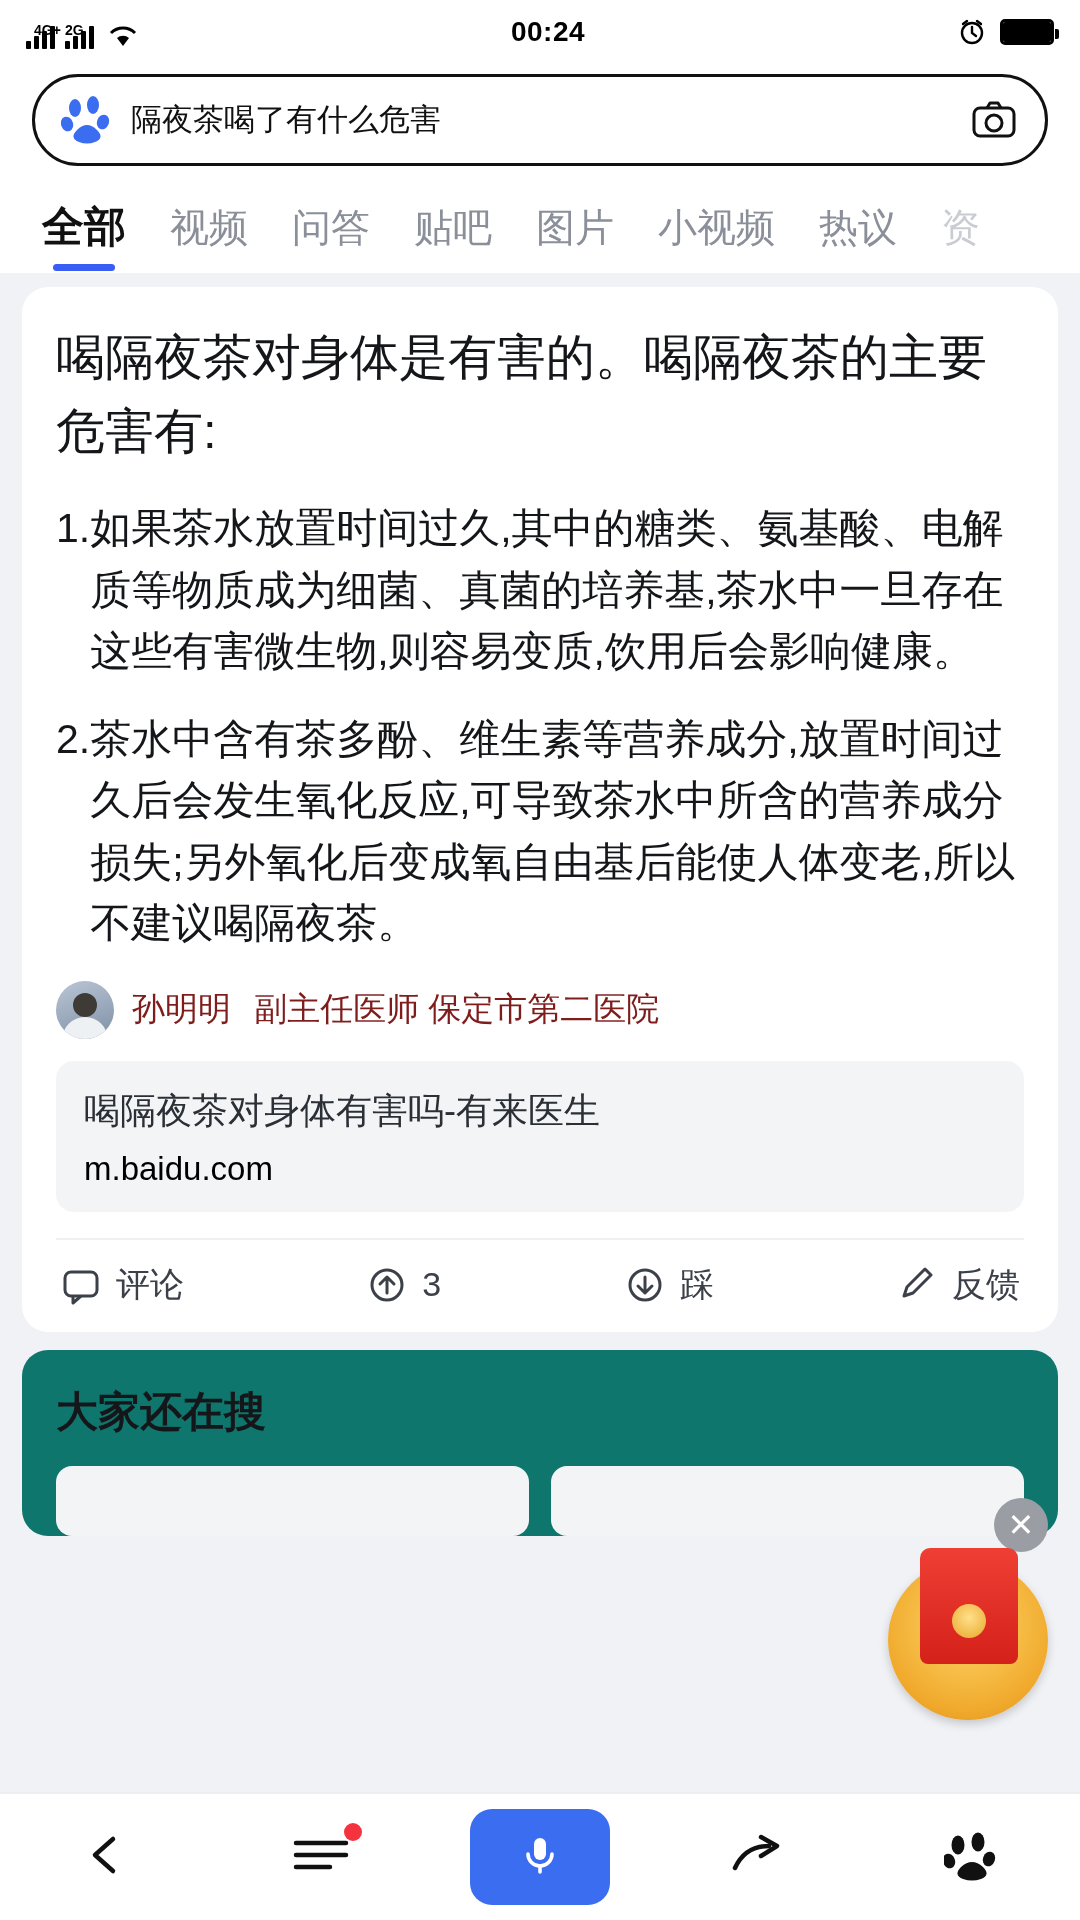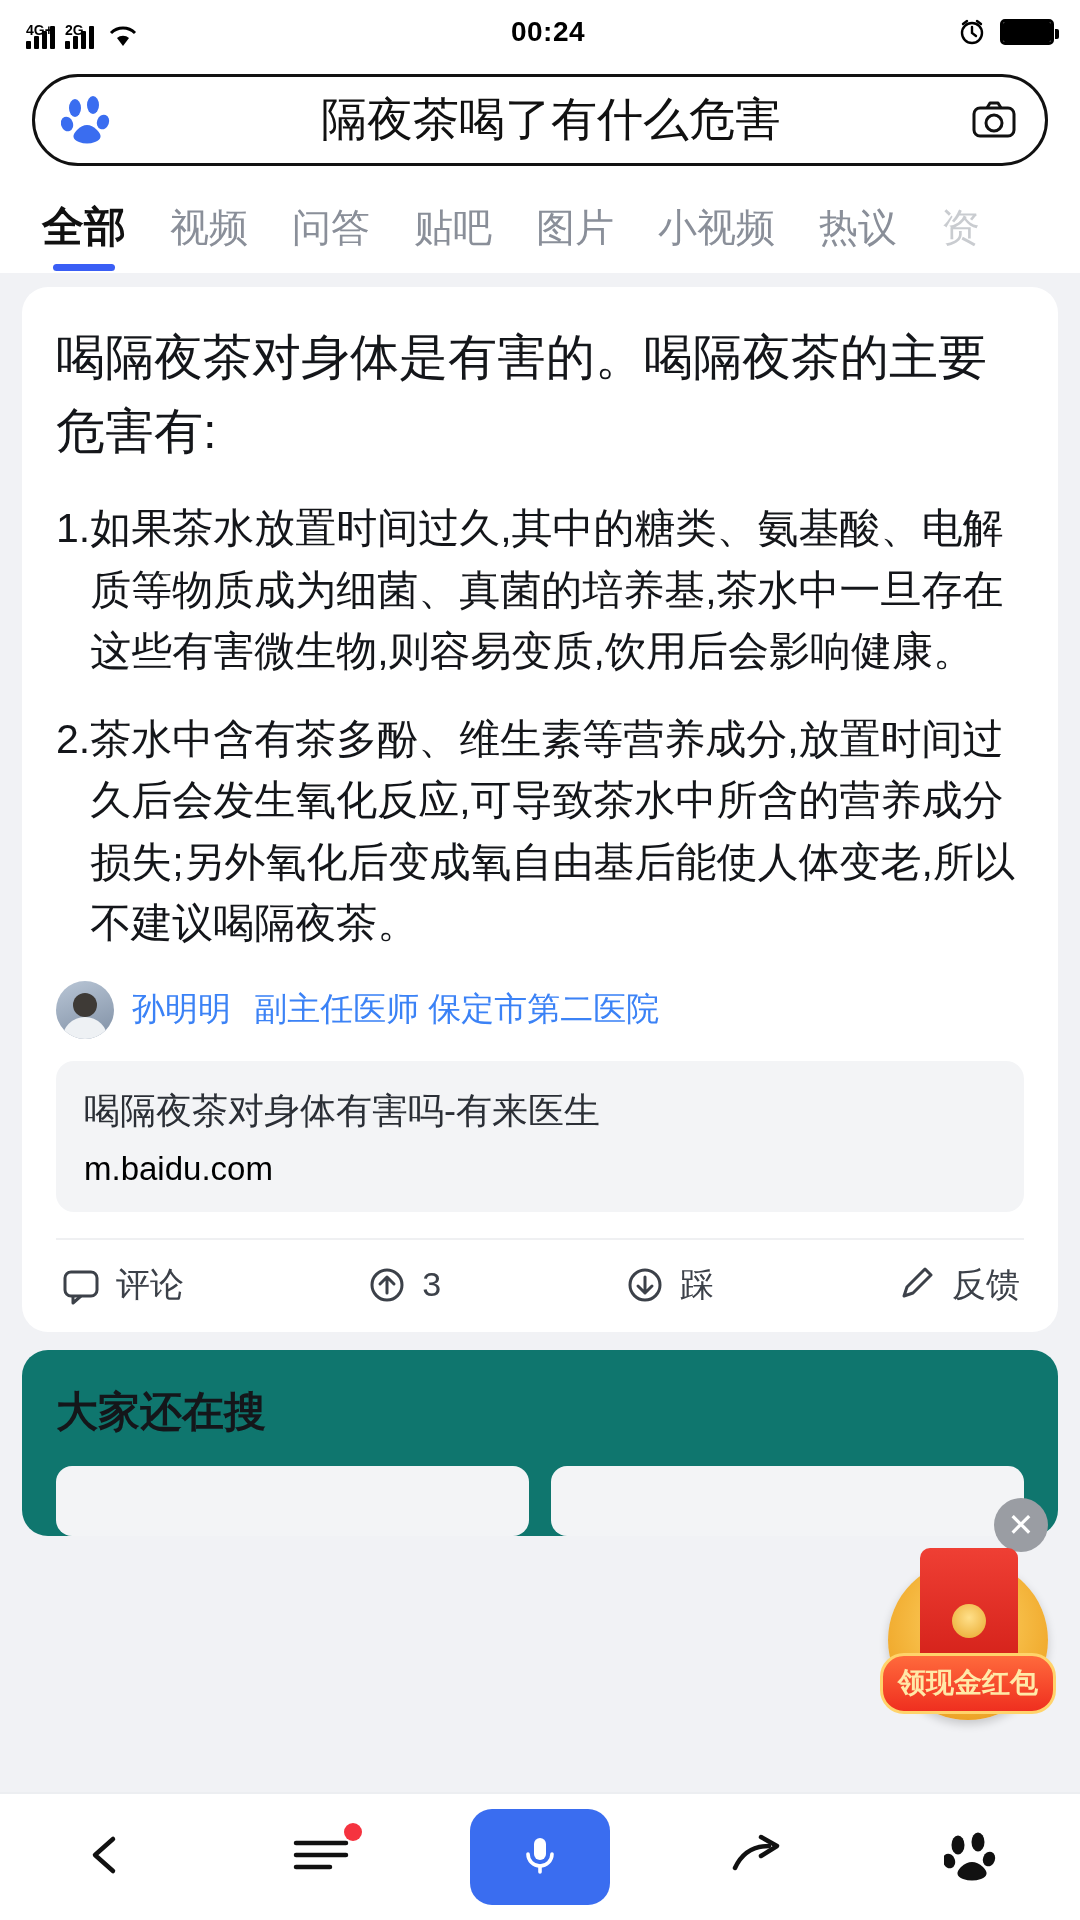--- a/index.html
+++ b/index.html
@@ -19,21 +19,21 @@
     background:#ffffff;
   }
   .sb-left { display:flex; align-items:flex-end; gap:7px; height:34px; }
   .sig { display:flex; align-items:flex-end; gap:3px; position:relative; }
   .sig .bars { display:flex; align-items:flex-end; gap:3px; }
   .sig .bars i { display:block; width:5px; background:#000; border-radius:1px; }
   .sig .bars i:nth-child(1){height:8px;}
   .sig .bars i:nth-child(2){height:13px;}
   .sig .bars i:nth-child(3){height:18px;}
   .sig .bars i:nth-child(4){height:23px;}
-  .sig .tag { font-size:14px; line-height:1; position:absolute; top:-3px; left:0; font-weight:bold; }
+  .sig .tag { font-size:14px; line-height:1; position:absolute; top:-3px; left:8px; font-weight:bold; }
   .sig.second .tag { left:0; }
   .sig-wrap { display:flex; align-items:flex-end; gap:10px; padding-top:10px; }
   .wifi { width:30px; height:24px; position:relative; margin-left:4px; }
   .wifi svg { display:block; }
   .sb-center { font-size:28px; font-weight:bold; color:#000; letter-spacing:0.5px; }
   .sb-right { display:flex; align-items:center; gap:14px; }
   .alarm { width:28px; height:28px; }
   .battery {
     width:54px; height:26px; border:3px solid #000; border-radius:5px;
     position:relative; background:#000; background-clip:padding-box;
@@ -47,22 +47,22 @@
   .searchbar-wrap { padding:10px 32px 0 32px; }
   .searchbar {
     height:92px;
     border:3px solid #111; border-radius:46px;
     display:flex; align-items:center;
     padding:0 28px 0 26px;
     background:#fff;
   }
   .du-logo { width:52px; height:52px; flex:0 0 52px; position:relative; }
   .search-text {
-    flex:1; font-size:46px; color:#111; margin-left:18px;
-    white-space:nowrap; overflow:hidden;text-align:center;
+    flex:1; font-size:31px; color:#111; margin-left:18px;
+    white-space:nowrap; overflow:hidden;
   }
   .cam-icon { width:46px; height:46px; flex:0 0 46px; }
 
   
   .tabs {
     display:flex; align-items:flex-end;
     padding:33px 30px 0 42px;
     gap:44px;
     position:relative;
     overflow:hidden;
@@ -104,21 +104,21 @@
     position:relative; overflow:hidden;
   }
   .avatar::before {
     content:""; position:absolute; left:50%; top:12px; transform:translateX(-50%);
     width:24px; height:24px; border-radius:50%; background:#3e3a36;
   }
   .avatar::after {
     content:""; position:absolute; left:50%; bottom:-6px; transform:translateX(-50%);
     width:46px; height:28px; border-radius:23px 23px 0 0; background:#eef1f4;
   }
-  .doctor-meta { font-size:33px; color:#3b82f6; }
+  .doctor-meta { font-size:33px; color:#7f1d1d; }
   .doctor-meta .nm { margin-right:14px; }
 
   .source {
     background:#f3f4f6; border-radius:18px; padding:26px 28px 24px 28px;
     margin-bottom:26px;
   }
   .source .title { font-size:36px; color:#2b2f36; margin-bottom:14px; }
   .source .url { font-size:33px; color:#000000; }
 
   .actions {
@@ -343,21 +343,20 @@
       <div class="more-chip"></div>
     </div>
   </div>
 
 </div>
 
 <div class="redpacket">
   <div class="rp-close">✕</div>
   <div class="rp-coin"></div>
   <div class="rp-env"></div>
-  <div class="rp-label">领现金红包</div>
 </div>
 
 <div class="bottombar">
   <div class="bb-item">
     <span>
       <svg width="52" height="52" viewBox="0 0 52 52">
         <path d="M32 10 L14 26 L32 42" stroke="#111" stroke-width="4.5" fill="none" stroke-linecap="round" stroke-linejoin="round"></path>
       </svg>
     </span>
   </div>

